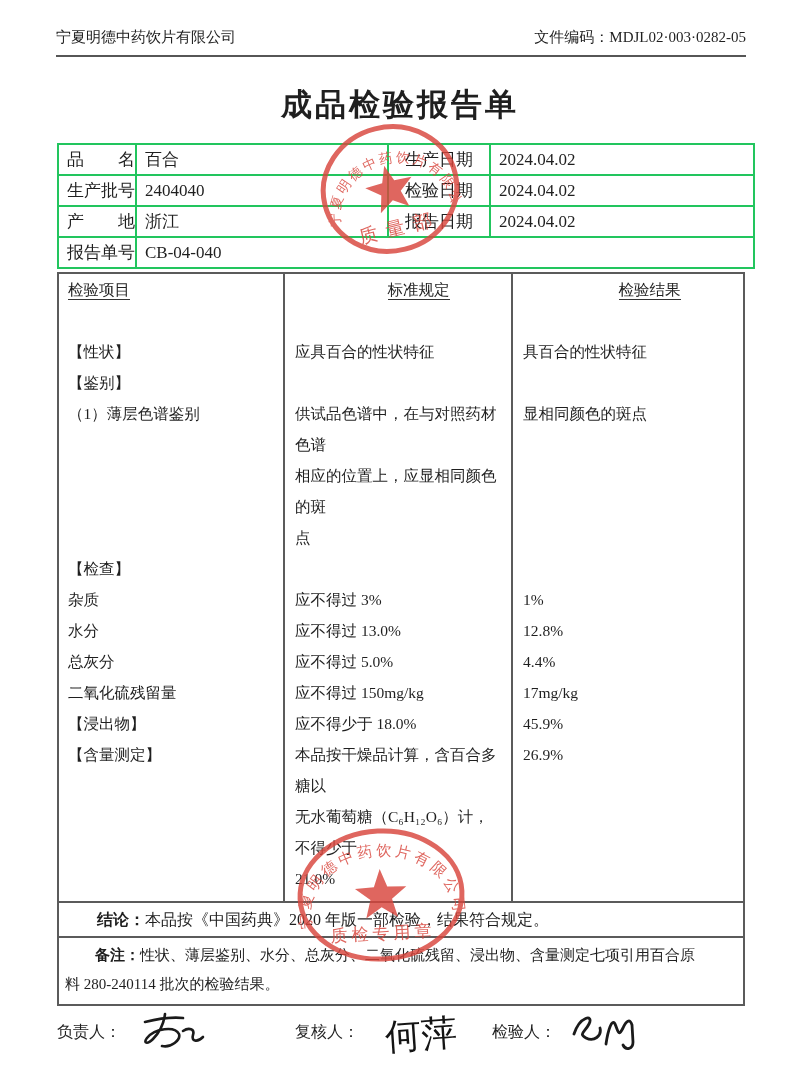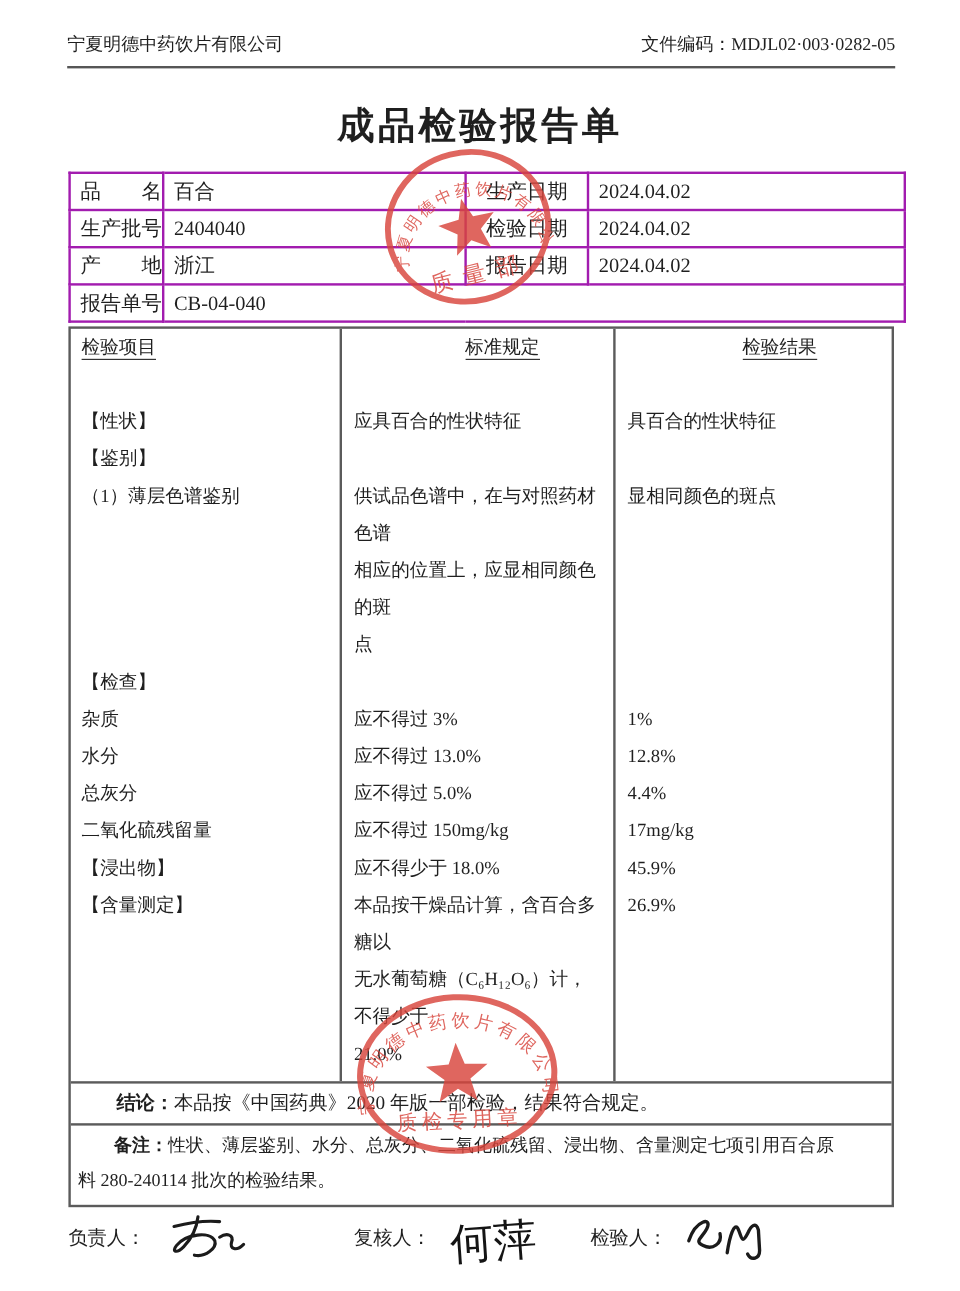--- a/index.html
+++ b/index.html
@@ -7,21 +7,21 @@
         font-family:"Liberation Serif","DejaVu Serif",serif;color:#1f1f1f;padding-left:44px;}
   
   .hdr{position:absolute;left:56px;top:28px;width:690px;display:flex;justify-content:space-between;
        font-size:15px;padding-bottom:8px;border-bottom:2px solid #565656;}
   
   .title{position:absolute;left:0;top:84px;width:800px;text-align:center;
          font-size:31px;font-weight:bold;letter-spacing:3px;}
   
   table.info{position:absolute;left:57px;top:143px;width:688px;border-collapse:collapse;
              table-layout:fixed;font-size:17px;}
-  table.info td{border:2px solid #a21caf;height:29px;padding:0 8px;overflow:hidden;white-space:nowrap;}
+  table.info td{border:2px solid #22c55e;height:29px;padding:0 8px;overflow:hidden;white-space:nowrap;}
   td.ilabel{width:60px;}
   td.ival{width:234px;}
   td.dlabel{width:84px;text-align:center;}
   td.dval{width:246px;}
   
   .main{position:absolute;left:57px;top:272px;width:688px;border:2px solid #5b5b5b;box-sizing:border-box;}
   .mt{position:relative;height:627px;font-size:15.5px;line-height:31px;overflow:hidden;}
   .vl{position:absolute;top:0;bottom:0;width:2px;background:#5b5b5b;}
   .vl1{left:224px}.vl2{left:452px}
   .irow{display:grid;grid-template-columns:226px 228px 234px;}
@@ -33,21 +33,21 @@
   .spacer{height:31px;}
   
   .concl{border-top:2px solid #5b5b5b;height:33px;line-height:33px;text-indent:2em;
          font-size:16px;padding:0 6px;white-space:nowrap;overflow:hidden;}
   .remark{border-top:2px solid #5b5b5b;padding:3px 6px 5px 6px;line-height:29px;text-indent:2em;
           font-size:15px;white-space:pre-line;}
   .blabel{font-weight:bold;}
   
   .signs{position:absolute;left:57px;top:1008px;width:688px;display:flex;font-size:16px;}
   .sgroup{display:flex;align-items:center;}
-  .sg1{width:238px;}.sg2{width:197px;}.sg3{width:253px;}
+  .sg1{width:238px;}.sg2{width:197px;gap:10px;}.sg3{width:253px;}
   .slabel{white-space:nowrap;}
   .sig{margin-left:10px;}
   
   .stamp{position:absolute;pointer-events:none;opacity:.82;}
   .stamp-top{left:305px;top:109px;transform:rotate(-14deg);}
   .stamp-bottom{left:286px;top:815px;transform:rotate(-3deg);}
 </style>
 </head>
 <body>
 

